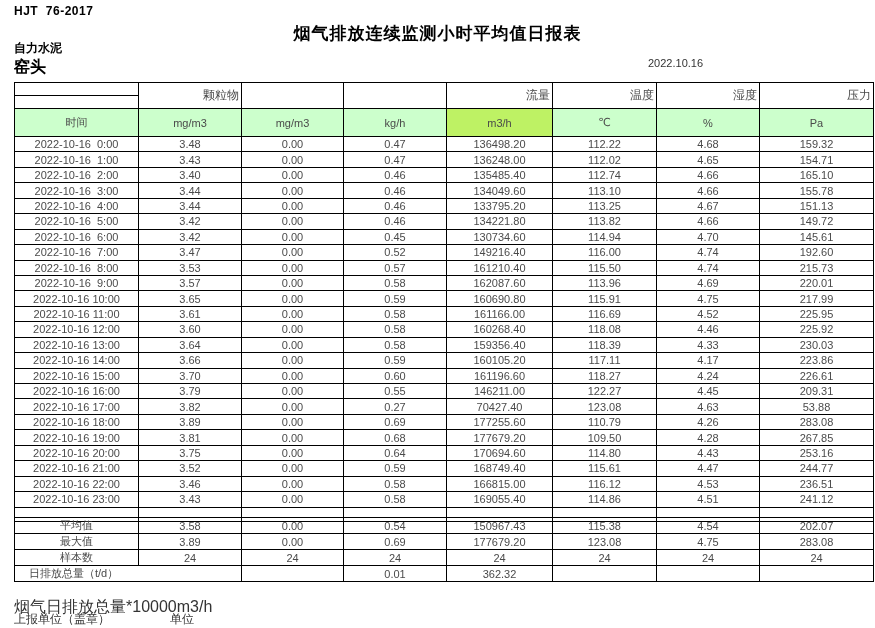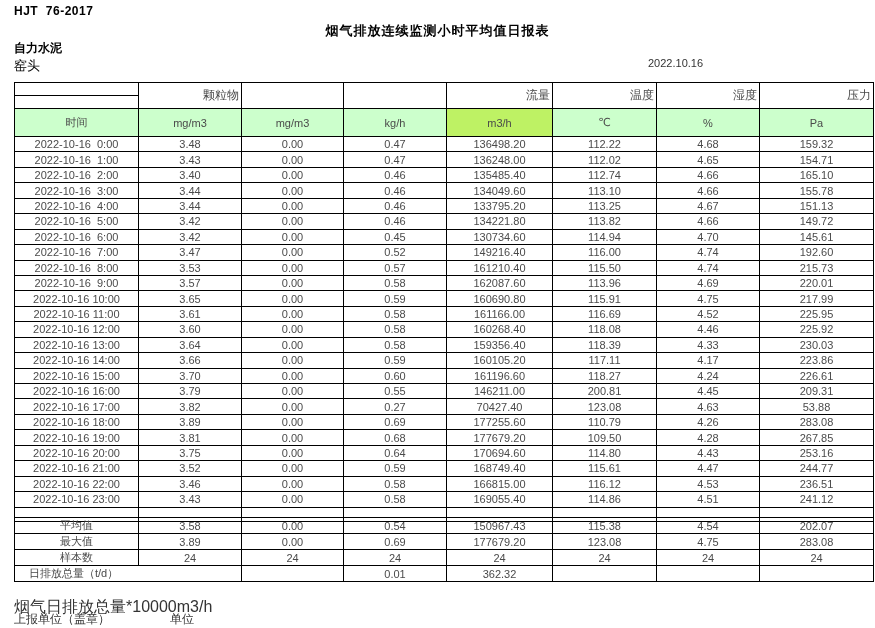--- a/index.html
+++ b/index.html
@@ -8,24 +8,24 @@
     font-family: "Liberation Sans", "DejaVu Sans", sans-serif;
     width: 875px; height: 628px; position: relative; overflow: hidden;
     color: #000;
   }
   .std-no {
     position: absolute; left: 14px; top: 4px;
     font-size: 12px; font-weight: bold; white-space: pre; letter-spacing: .5px;
   }
   .report-title {
     position: absolute; left: 0; top: 22px; width: 875px;
-    text-align: center; font-size: 13px; font-weight: bold; letter-spacing: 1px;
+    text-align: center; font-size: 17px; font-weight: bold; letter-spacing: 1px;
   }
   .company { position: absolute; left: 14px; top: 40px; font-size: 12px; font-weight: bold; }
-  .station { position: absolute; left: 14px; top: 57px; font-size: 13px; font-weight: normal; }
+  .station { position: absolute; left: 14px; top: 57px; font-size: 16px; font-weight: bold; }
   .report-date { position: absolute; left: 648px; top: 57px; font-size: 11px; color: #333; }
 
   table { border-collapse: collapse; table-layout: fixed; }
   .main-table { position: absolute; left: 14px; top: 82px; width: 859px; }
   .sum-table  { position: absolute; left: 14px; top: 517px; width: 859px; }
   td {
     border: 1px solid #000;
     font-size: 11px; color: #4a4a4a;
     text-align: center; vertical-align: middle;
     overflow: hidden; white-space: pre; padding: 0 2px;
@@ -245,21 +245,21 @@
     <td>118.27</td>
     <td>4.24</td>
     <td>226.61</td>
   </tr>
       <tr class="hour-row">
     <td>2022-10-16 16:00</td>
     <td>3.79</td>
     <td>0.00</td>
     <td>0.55</td>
     <td>146211.00</td>
-    <td>200.81</td>
+    <td>122.27</td>
     <td>4.45</td>
     <td>209.31</td>
   </tr>
       <tr class="hour-row">
     <td>2022-10-16 17:00</td>
     <td>3.82</td>
     <td>0.00</td>
     <td>0.27</td>
     <td>70427.40</td>
     <td>123.08</td>

